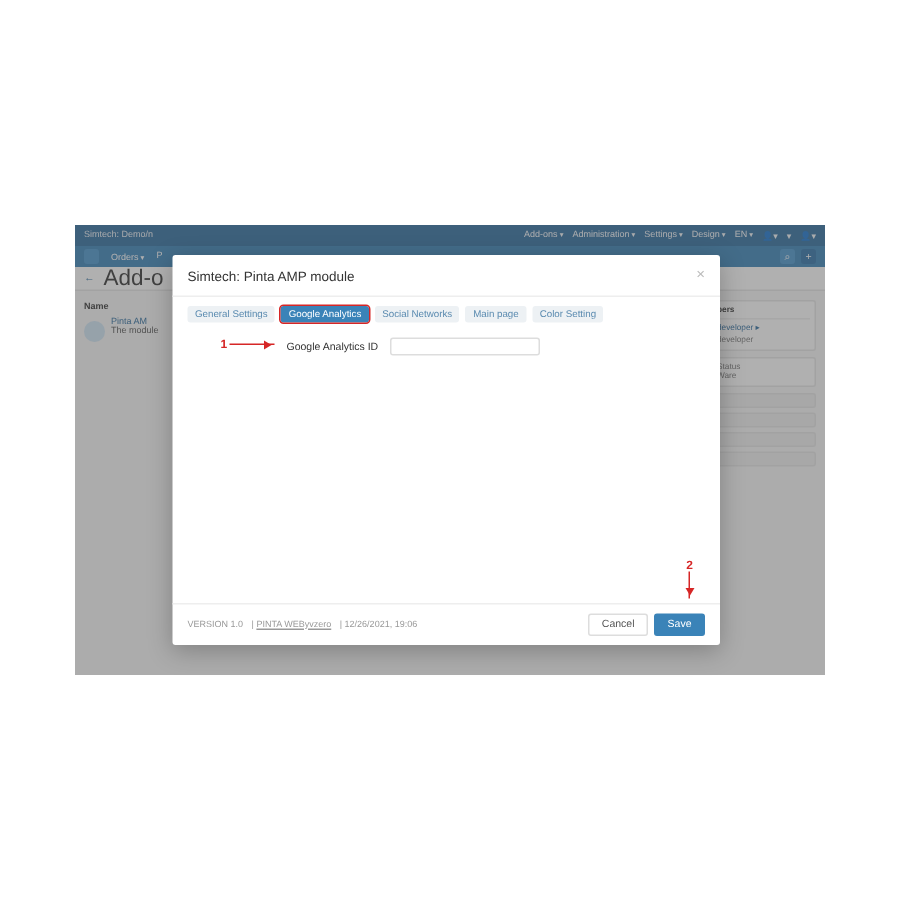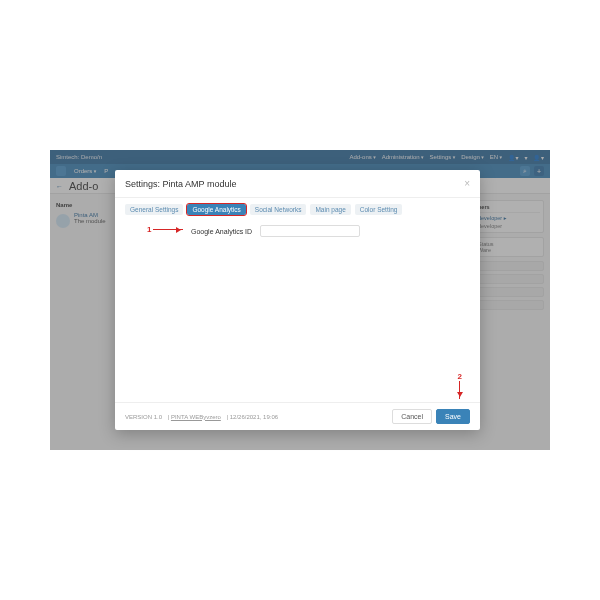--- a/index.html
+++ b/index.html
@@ -72,21 +72,21 @@
     <div class="homebox"></div>
     <span class="caret">Orders</span>
     <span>P</span>
     <div class="right">
       <div class="iconbtn">⌕</div>
       <div class="iconbtn blue">+</div>
     </div>
   </div>
   <div class="crumbbar">
     <span class="back">←</span>
-    <span style="font-size:11px;color:#333">Add-o</span>
+    <span style="font-size:15px;color:#333">Add-o</span>
   </div>
   <div class="body">
     <div class="leftcol">
       <div class="hdr">Name</div>
       <div class="row">
         <div class="ico"></div>
         <div>
           <div style="color:#2f6d9f">Pinta AM</div>
           <div>The module</div>
         </div>
@@ -107,21 +107,21 @@
       <div class="sl"></div>
       <div class="sl"></div>
     </div>
   </div>
 </div>
 
 <div class="overlay" style="position:absolute;left:50px;top:150px;width:500px;height:300px"></div>
 
 <div class="modal">
   <div class="mhdr">
-    <span>Settings: Pinta AMP module</span>
+    <span>Simtech: Pinta AMP module</span>
     <span class="x">×</span>
   </div>
   <div class="tabs">
     <span class="tab">General Settings</span>
     <span class="tab active">Google Analytics</span>
     <span class="tab">Social Networks</span>
     <span class="tab">Main page</span>
     <span class="tab">Color Setting</span>
   </div>
   <div class="mbody">

